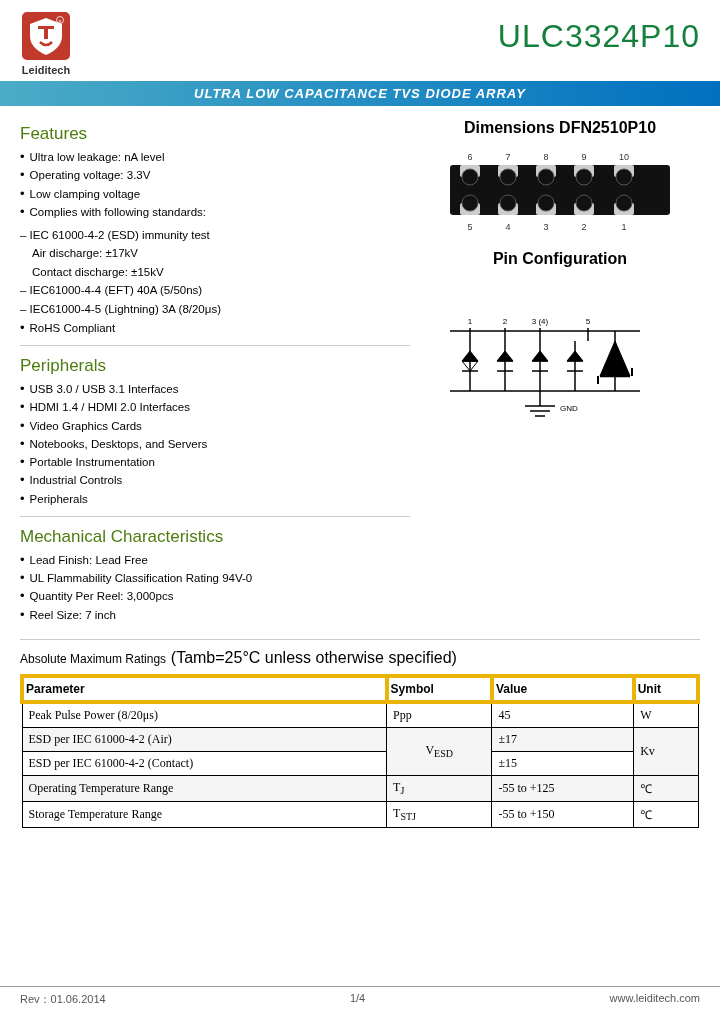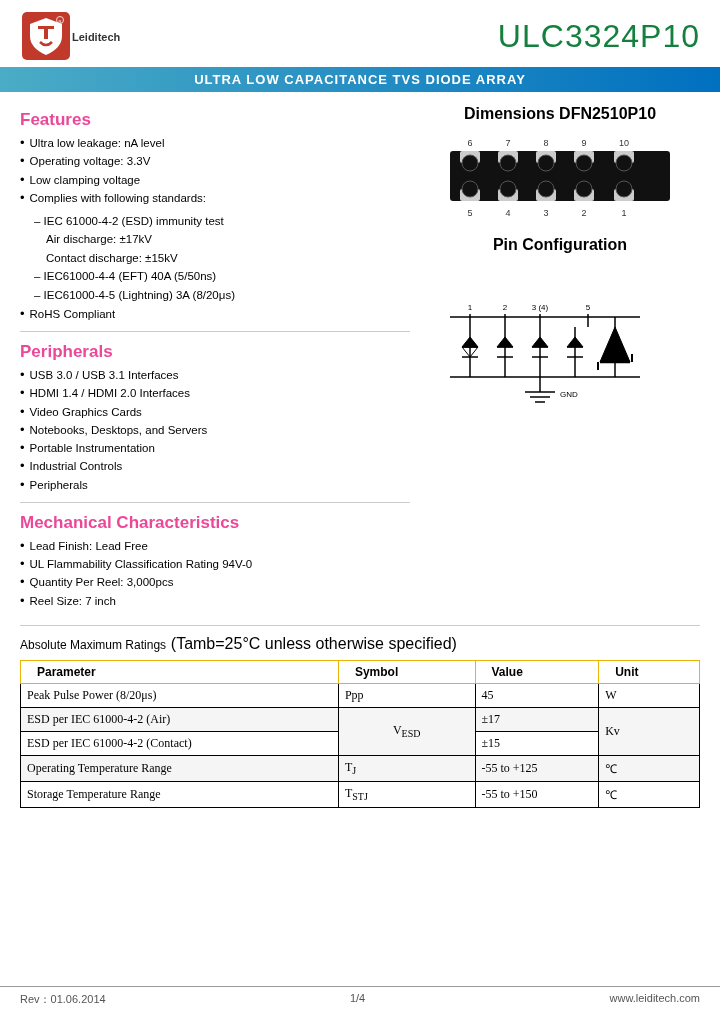--- a/index.html
+++ b/index.html
@@ -14,20 +14,21 @@
     }
     
     .header {
       display: flex;
       align-items: flex-start;
       justify-content: space-between;
       padding: 10px 20px 5px 20px;
     }
     .logo-container {
       display: flex;
+      flex-direction: column;
       align-items: center;
       text-align: center;
     }
     .logo-shield {
       width: 52px;
       height: 52px;
     }
     .logo-name {
       font-size: 11px;
       font-weight: bold;
@@ -43,40 +44,41 @@
     }
     .subtitle-bar {
       background: linear-gradient(to right, #4BACC6, #0070C0);
       text-align: center;
       color: #fff;
       font-size: 13px;
       font-weight: bold;
       padding: 5px 0;
       letter-spacing: 1px;
       margin: 0 0 8px 0;
+      font-style: italic;
     }
     
     .main-content {
       display: flex;
       padding: 0 20px;
       gap: 10px;
     }
     .left-col {
       flex: 1;
       min-width: 0;
     }
     .right-col {
       width: 280px;
       flex-shrink: 0;
     }
     
     .section-title {
       font-size: 17px;
-      font-weight: bold;
-      color: #ec4899;
+      font-weight: normal;
+      color: #4d7c0f;
       margin-bottom: 5px;
       margin-top: 10px;
     }
     
     .bullet-list {
       list-style: none;
       padding: 0;
       margin: 0 0 5px 0;
     }
     .bullet-list li {
@@ -137,22 +139,22 @@
       font-size: 12px;
       font-weight: normal;
     }
     table.ratings-table {
       width: 100%;
       border-collapse: collapse;
       font-size: 12px;
     }
     table.ratings-table th {
       background: #fff;
-      border: 1px solid #eab308;
-      padding: 4px 16px;
+      border: 4px solid #eab308;
+      padding: 4px 2px;
       font-weight: bold;
       text-align: left;
     }
     table.ratings-table td {
       border: 1px solid #000;
       padding: 4px 6px;
       text-align: left;
       font-family: Liberation Serif, serif;
     }
     table.ratings-table tr:nth-child(odd) td {
@@ -220,21 +222,21 @@
       <li>
           <span>Operating voltage: 3.3V</span>
         </li>
       <li>
           <span>Low clamping voltage</span>
         </li>
       <li>
         <span>Complies with following standards:</span>
       </li>
     </ul>
-    <div style="margin-left: 14px; font-size: 11.5px; line-height: 1.6;">
+    <div style="font-size: 11.5px; line-height: 1.6;">
       <div>– IEC 61000-4-2 (ESD) immunity test</div>
       <div style="margin-left: 12px;">Air discharge: ±17kV</div>
       <div style="margin-left: 12px;">Contact discharge: ±15kV</div>
       <div>– IEC61000-4-4 (EFT) 40A (5/50ns)</div>
       <div>– IEC61000-4-5 (Lightning) 3A (8/20μs)</div>
     </div>
     <ul class="bullet-list" style="margin-top:2px;">
       <li>
           <span>RoHS Compliant</span>
         </li>

